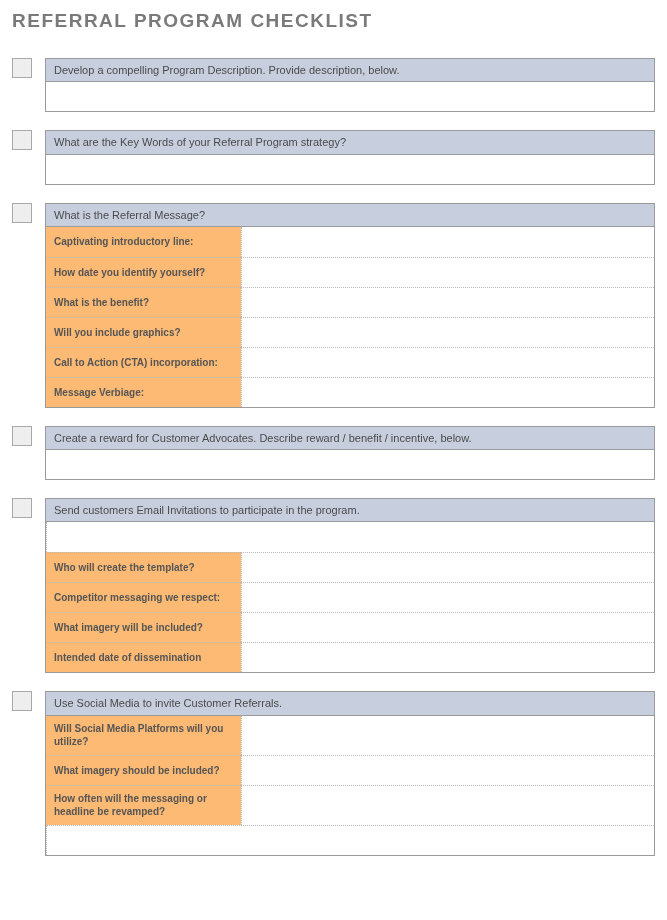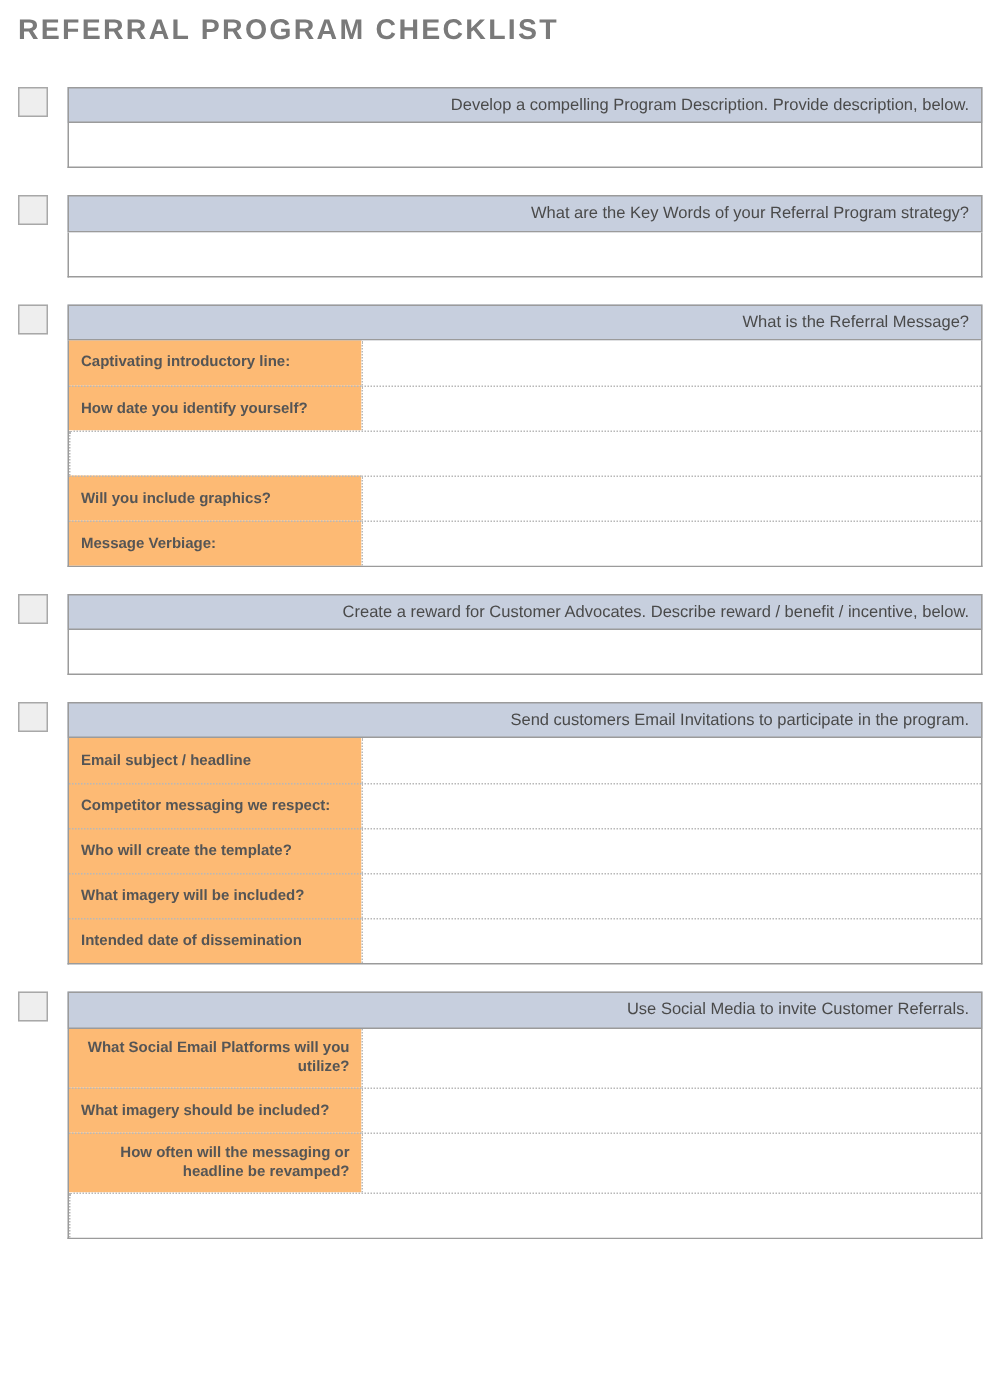--- a/index.html
+++ b/index.html
@@ -14,21 +14,20 @@
     font-size: 19px;
     letter-spacing: 1.5px;
     font-weight: bold;
     color: #7a7a7a;
     margin-bottom: 26px;
   }
   .section {
     display: flex;
     align-items: flex-start;
     margin-bottom: 18px;
-    text-align: right;
   }
   .checkbox {
     width: 20px;
     height: 20px;
     border: 1px solid #a8a8a8;
     background: #eeeeee;
     flex: 0 0 20px;
     margin-right: 13px;
     margin-top: 0px;
   }
@@ -109,24 +108,29 @@
         <div class="sub-table">
           <div class="sub-row">
             <div class="sub-label">Captivating introductory line:</div>
             <div class="sub-field"></div>
           </div>
           <div class="sub-row">
             <div class="sub-label">How date you identify yourself?</div>
             <div class="sub-field"></div>
           </div>
           <div class="sub-row">
+            <div class="sub-label">What is the benefit?</div>
             <div class="sub-field"></div>
           </div>
           <div class="sub-row">
             <div class="sub-label">Will you include graphics?</div>
+            <div class="sub-field"></div>
+          </div>
+          <div class="sub-row">
+            <div class="sub-label">Call to Action (CTA) incorporation:</div>
             <div class="sub-field"></div>
           </div>
           <div class="sub-row">
             <div class="sub-label">Message Verbiage:</div>
             <div class="sub-field"></div>
           </div>
         </div>
       </div>
     </div>
     <div class="section">
@@ -135,49 +139,48 @@
         <div class="header-bar">Create a reward for Customer Advocates.  Describe reward / benefit / incentive, below.</div>
         <div class="blank-row"></div>
       </div>
     </div>
     <div class="section">
       <div class="checkbox"></div>
       <div class="section-body">
         <div class="header-bar">Send customers Email Invitations to participate in the program.</div>
         <div class="sub-table">
           <div class="sub-row">
-            <div class="sub-label">Email subject / headline</div>
+            <div class="sub-field"></div>
+          </div>
+          <div class="sub-row">
+            <div class="sub-label">Who will create the template?</div>
             <div class="sub-field"></div>
           </div>
           <div class="sub-row">
             <div class="sub-label">Competitor messaging we respect:</div>
-            <div class="sub-field"></div>
-          </div>
-          <div class="sub-row">
-            <div class="sub-label">Who will create the template?</div>
             <div class="sub-field"></div>
           </div>
           <div class="sub-row">
             <div class="sub-label">What imagery will be included?</div>
             <div class="sub-field"></div>
           </div>
           <div class="sub-row">
             <div class="sub-label">Intended date of dissemination</div>
             <div class="sub-field"></div>
           </div>
         </div>
       </div>
     </div>
     <div class="section">
       <div class="checkbox"></div>
       <div class="section-body">
         <div class="header-bar">Use Social Media to invite Customer Referrals.</div>
         <div class="sub-table">
           <div class="sub-row">
-            <div class="sub-label">What Social Email Platforms will you utilize?</div>
+            <div class="sub-label">Will Social Media Platforms will you utilize?</div>
             <div class="sub-field"></div>
           </div>
           <div class="sub-row">
             <div class="sub-label">What imagery should be included?</div>
             <div class="sub-field"></div>
           </div>
           <div class="sub-row">
             <div class="sub-label">How often will the messaging or headline be revamped?</div>
             <div class="sub-field"></div>
           </div>

